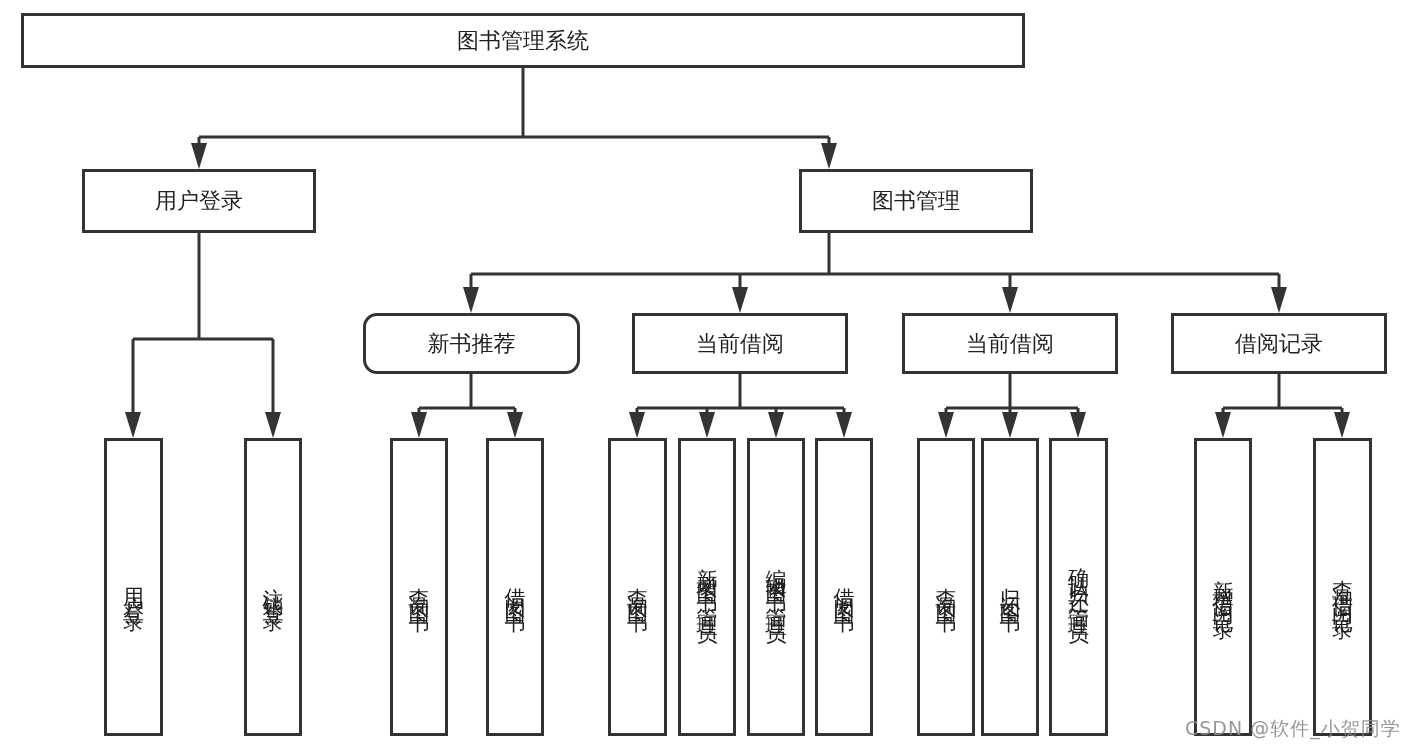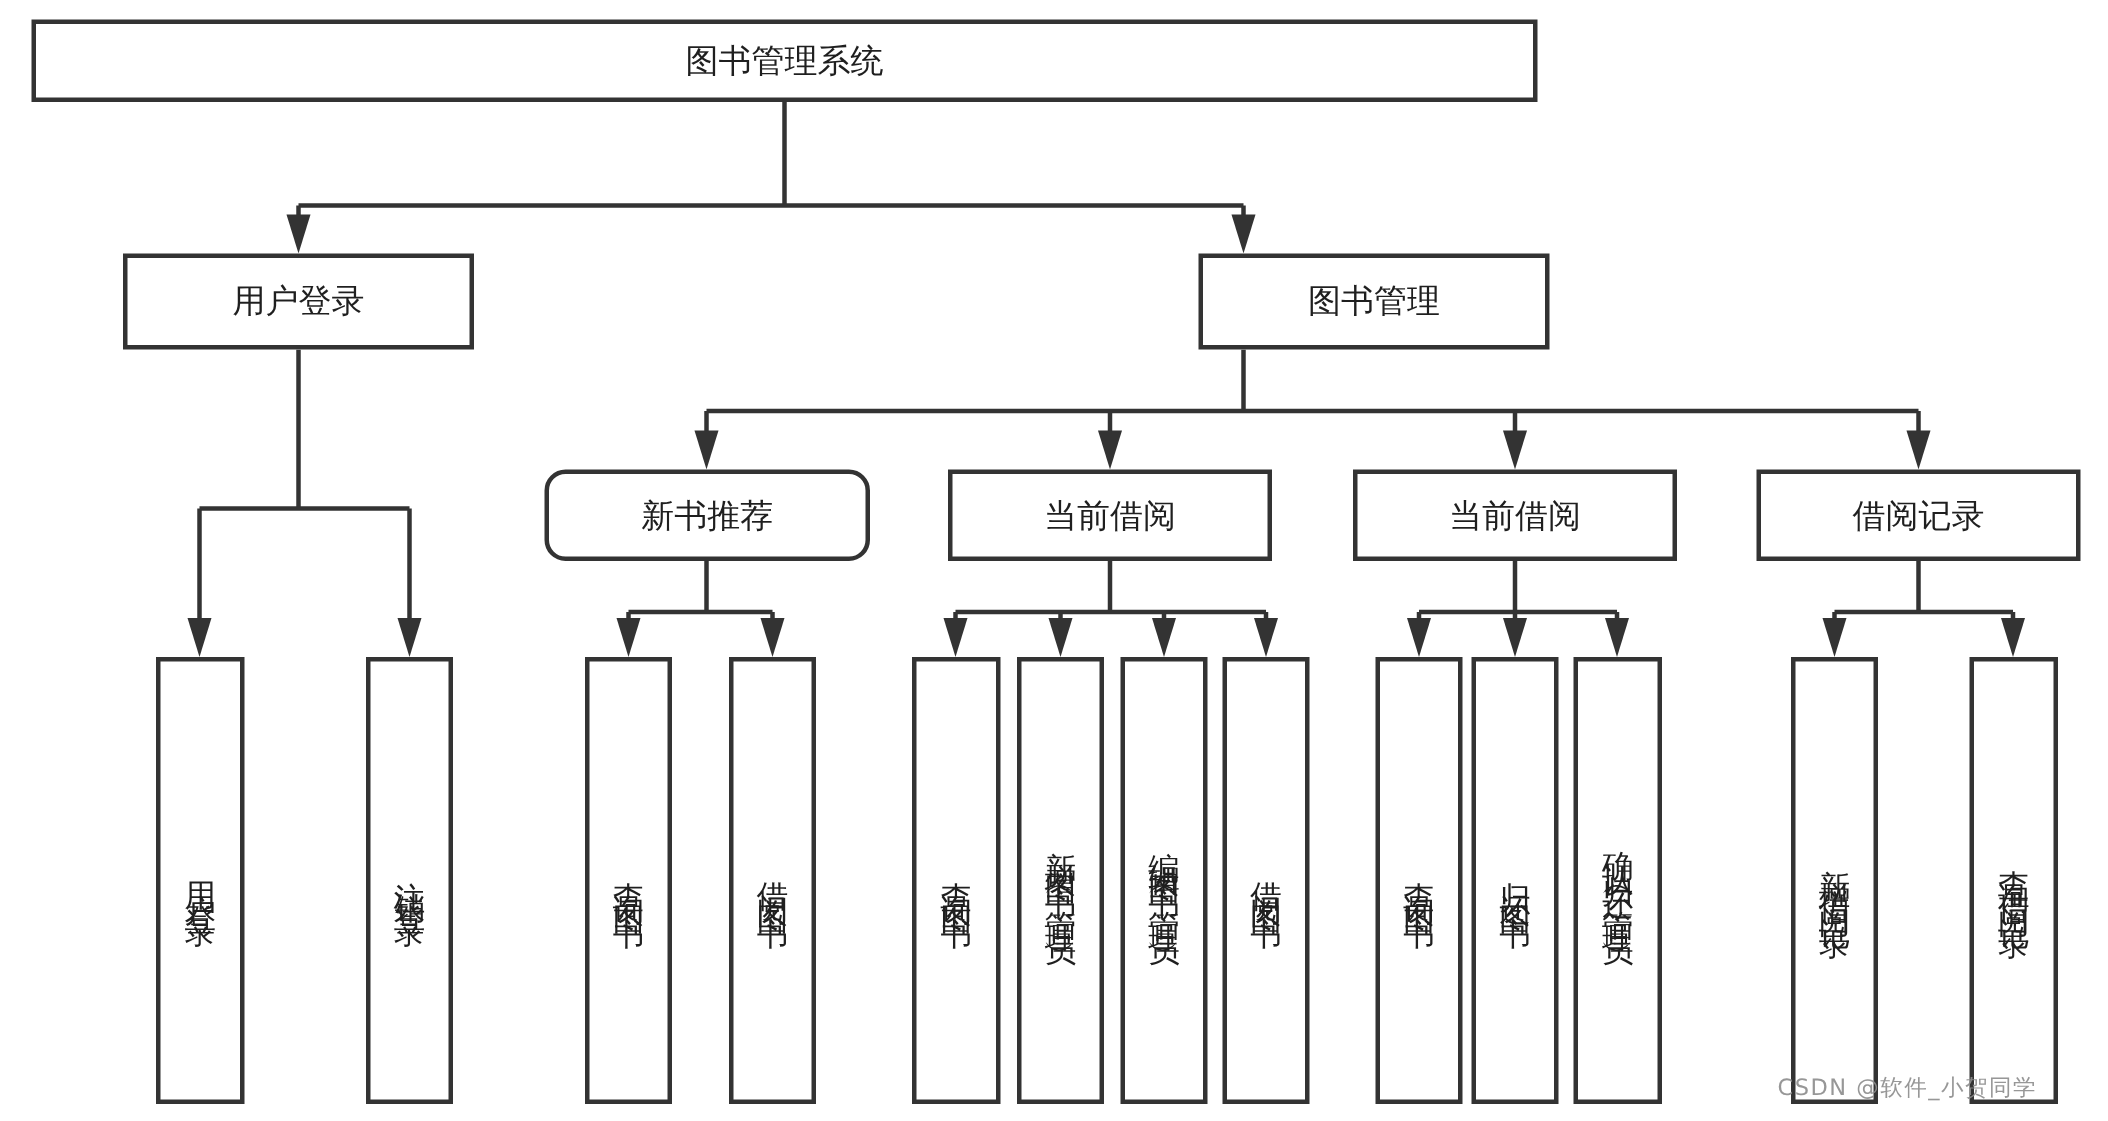--- a/index.html
+++ b/index.html
@@ -40,21 +40,21 @@
     writing-mode: vertical-rl;
     text-orientation: mixed;
     font-size: 21px;
     letter-spacing: 8px;
     white-space: nowrap;
   }
   .watermark {
     position: absolute;
     left: 1185px;
     top: 716px;
-    font-size: 15px;
+    font-size: 19px;
     color: rgba(140, 140, 140, 0.9);
     letter-spacing: 1px;
     white-space: nowrap;
   }
 </style>
 </head>
 <body>
 
 <div id="stage">
 

